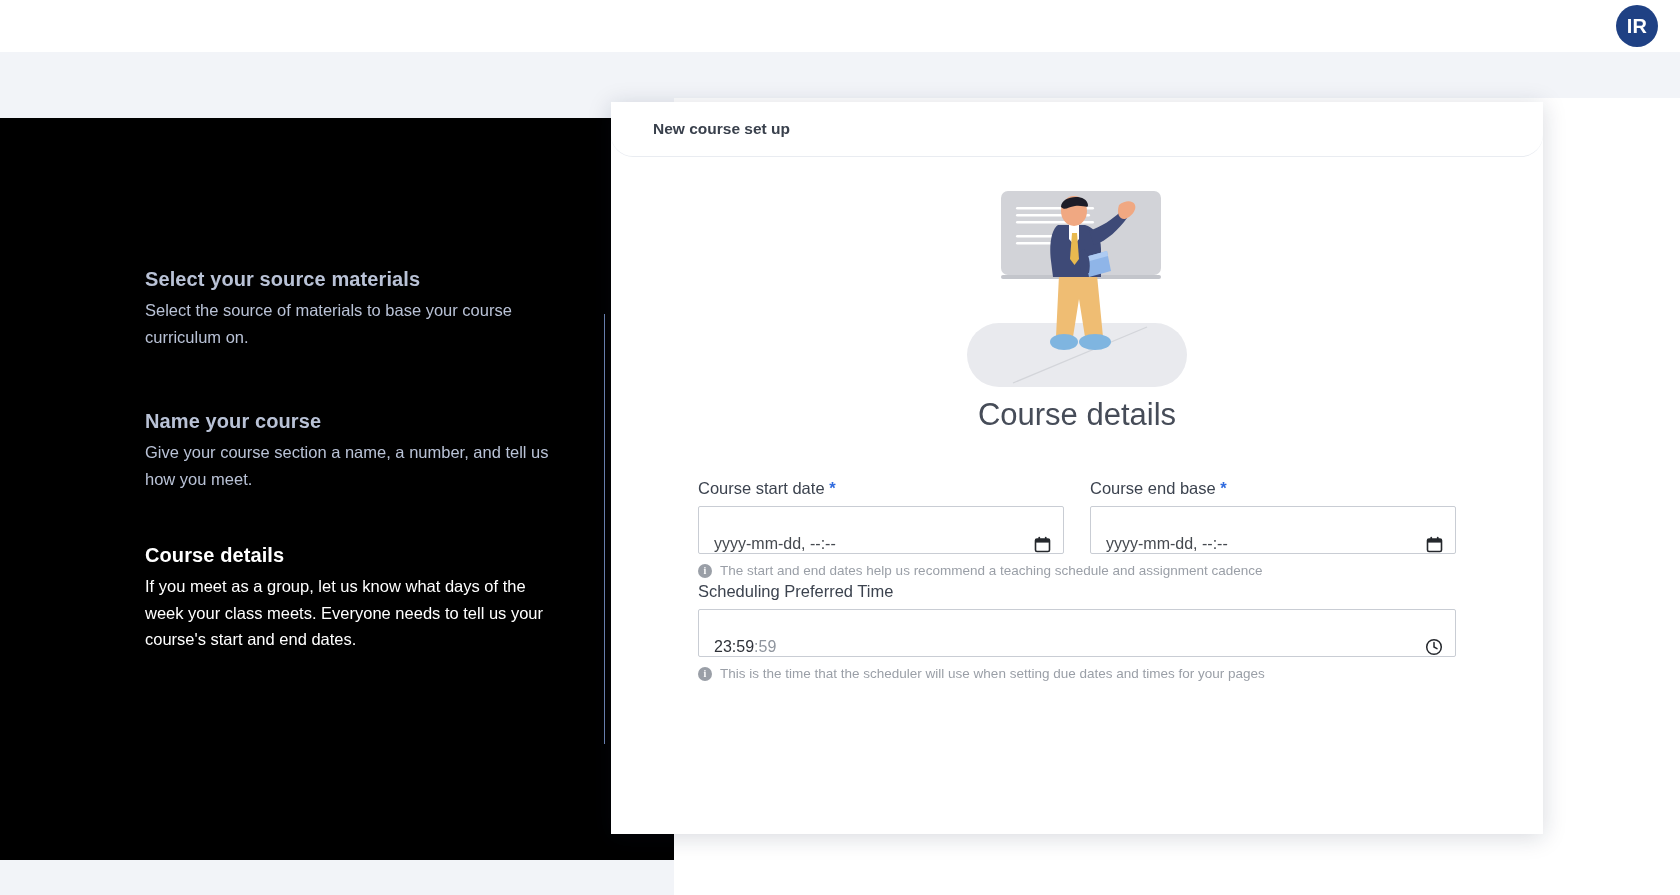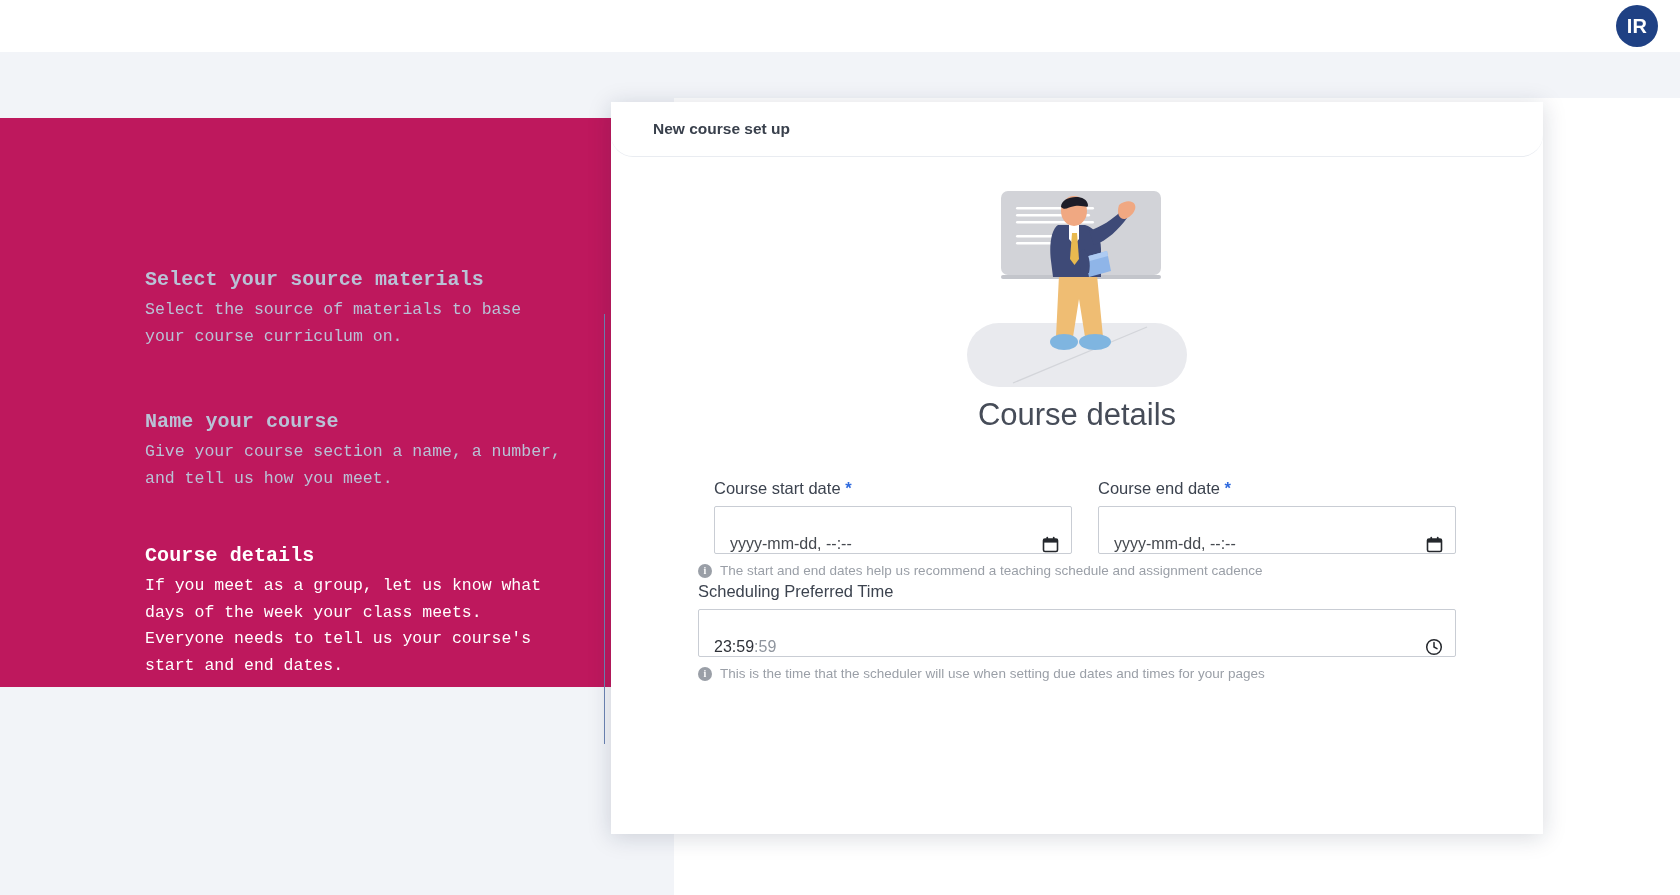--- a/index.html
+++ b/index.html
@@ -29,23 +29,22 @@
     position: absolute; left: 0; top: 52px; width: 1680px; height: 843px;
     background: #f2f4f8;
   }
   .content-card {
     position: absolute; left: 674px; top: 98px; width: 1006px; height: 797px;
     background: #ffffff;
   }
 
   
   .stepper-panel {
-    position: absolute; left: 0; top: 118px; width: 674px; height: 569px;
-    background: #be185d;
-    font-family: Liberation Mono, monospace;
+    position: absolute; left: 0; top: 118px; width: 674px; height: 742px;
+    background: #000000;
   }
   .steps { position: absolute; left: 145px; top: 150px; width: 530px; }
   .step { position: relative; min-height: 100px; }
   .step-text { width: 420px; }
   .step-title {
     font-size: 20px; font-weight: bold; color: #b9c2d6;
     margin-bottom: 6px; letter-spacing: .1px;
   }
   .step-title.active { color: #ffffff; }
   .step-desc { font-size: 16.5px; line-height: 1.62; color: #b9c2d6; }
@@ -92,21 +91,21 @@
 
   .illus-wrap { display: flex; justify-content: center; margin-top: 8px; }
 
   .section-heading {
     text-align: center; font-size: 31px; color: #464c58;
     margin-top: 10px; font-weight: normal;
   }
 
   
   .form { margin-top: 46px; padding: 0 45px; }
-  .row { display: flex; gap: 26px; margin-left: 16px; }
+  .row { display: flex; gap: 26px; }
   .field { flex: 1 1 0; }
   .field-label {
     font-size: 16.5px; color: #3c434f; margin-bottom: 8px; display: block;
   }
   .req { color: #2f6ade; font-weight: bold; }
   .input-box {
     position: relative; height: 48px;
     border: 1px solid #c9cdd4; background: #ffffff; border-radius: 2px;
     display: flex; align-items: flex-end; padding: 0 12px 0 15px;
   }
@@ -267,21 +266,21 @@
                   <rect x="1.5" y="3" width="14" height="3.6" fill="#25282d"></rect>
                   <rect x="4.4" y="0.8" width="1.7" height="3.6" rx="0.8" fill="#25282d"></rect>
                   <rect x="10.9" y="0.8" width="1.7" height="3.6" rx="0.8" fill="#25282d"></rect>
                 </svg>
               </span>
             </div>
           </div>
 
           <div class="field">
             <label class="field-label">
-              <span>Course end date</span>
+              <span>Course end base</span>
               <span class="req">*</span>
             </label>
             <div class="input-box">
               <span class="input-placeholder">yyyy-mm-dd, --:--</span>
               <span class="field-icon">
                 <svg width="17" height="17" viewBox="0 0 17 17">
                   <rect x="1.5" y="3" width="14" height="12.5" rx="1.5" fill="none" stroke="#25282d" stroke-width="1.6"></rect>
                   <rect x="1.5" y="3" width="14" height="3.6" fill="#25282d"></rect>
                   <rect x="4.4" y="0.8" width="1.7" height="3.6" rx="0.8" fill="#25282d"></rect>
                   <rect x="10.9" y="0.8" width="1.7" height="3.6" rx="0.8" fill="#25282d"></rect>

